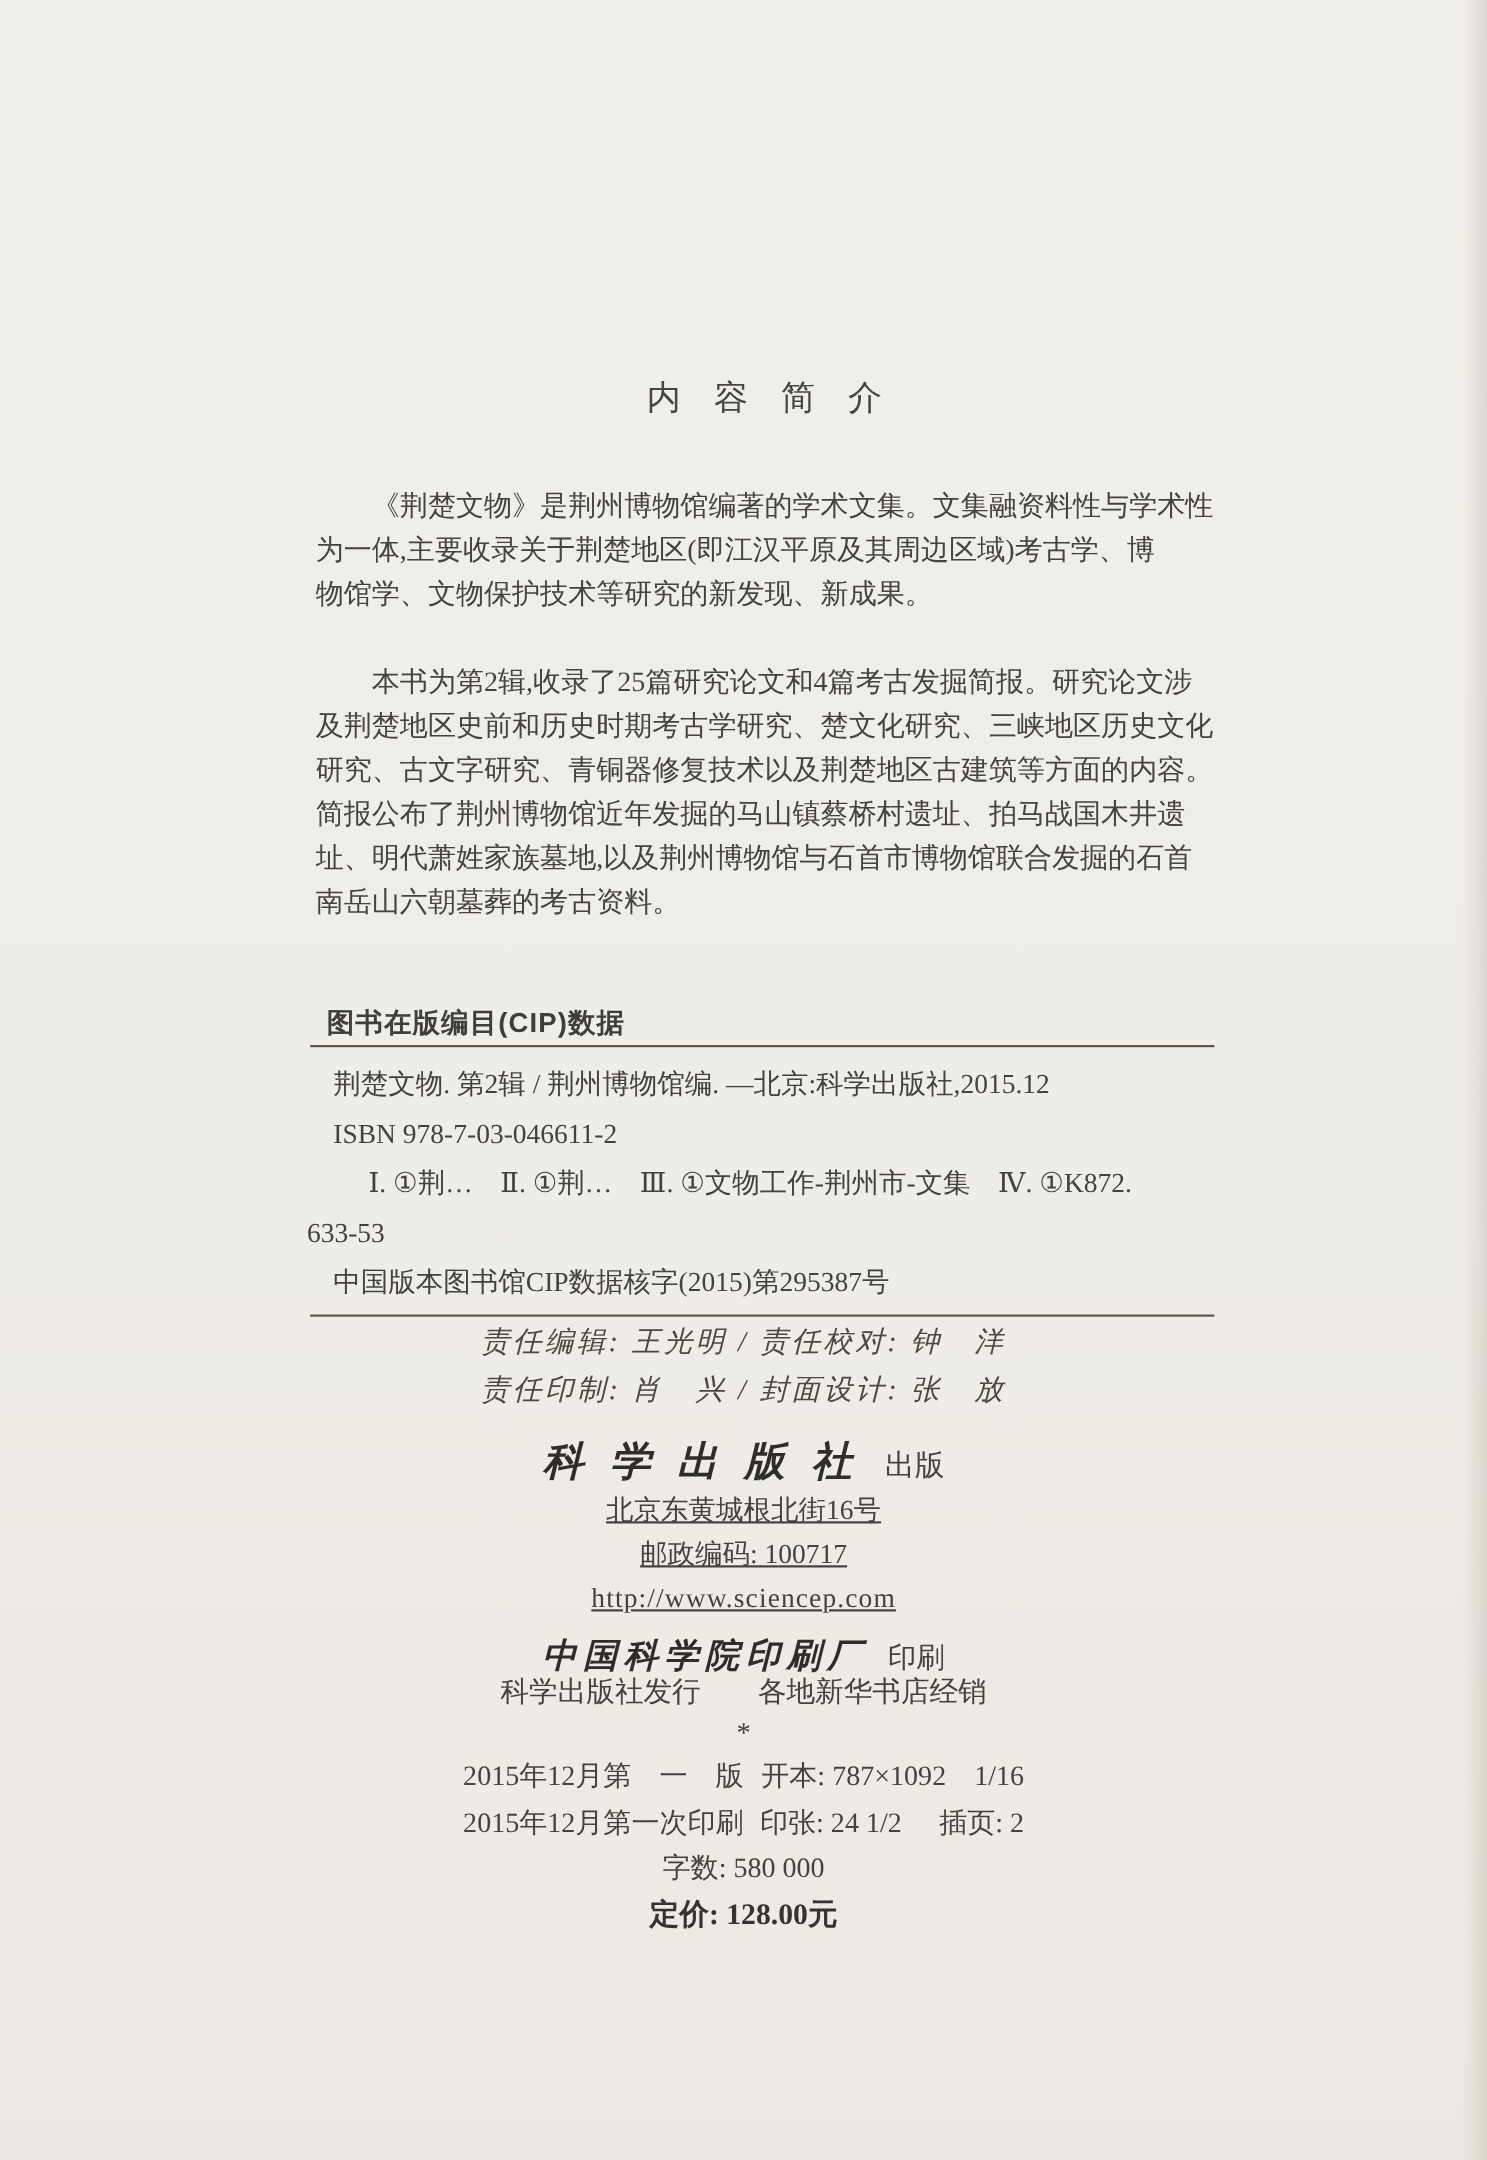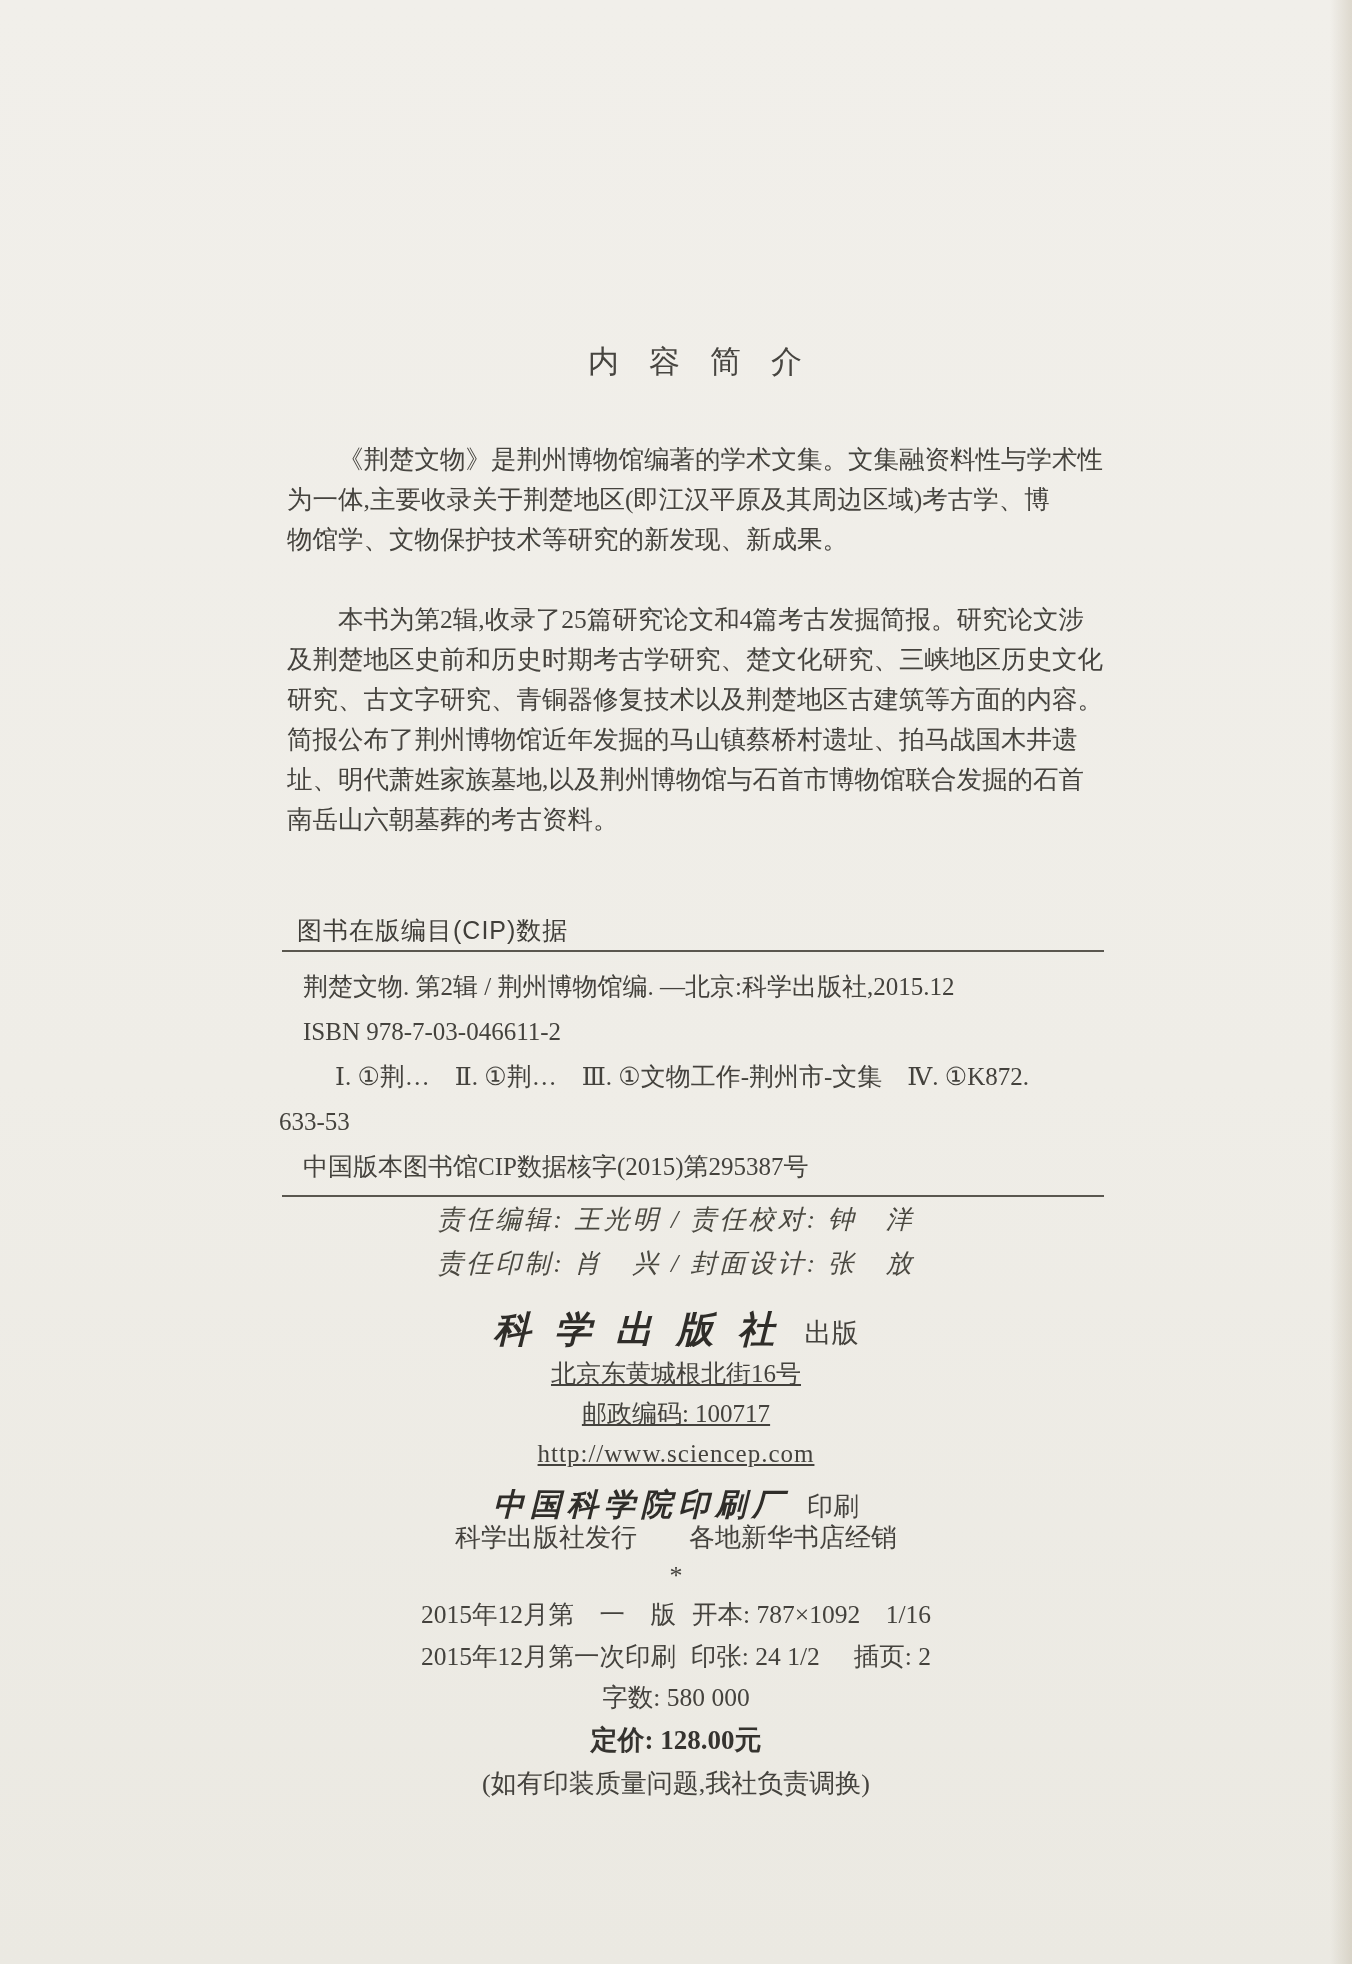--- a/index.html
+++ b/index.html
@@ -30,21 +30,21 @@
     font-size:25.5px;line-height:40px;
     white-space:pre-line;
     color:#45433e;
   }
   .para{margin:0;padding:0;}
   
   .cip{position:absolute;left:287px;top:912px;width:818px;font-size:25px;color:#44423d;}
   .cip-heading{
     height:36px;line-height:36px;padding-left:10px;
     font-family:"Liberation Sans","DejaVu Sans",sans-serif;
-    font-weight:400;font-size:25px;letter-spacing:1px;color:#403e39;
+    font-weight:700;font-size:25px;letter-spacing:1px;color:#403e39;
   }
   .cip-rule{border:none;border-top:2px solid #5a574f;margin:2px 0 0 -5px;width:822px;}
   .cip-line{height:45px;line-height:45px;padding-left:16px;white-space:pre;}
   .cip-line.first{margin-top:12px;}
   .cip-line.class{padding-left:48px;}
   .cip-line.classcont{padding-left:0;margin-left:-8px;}
   .cip-rule.bottom{margin-top:6px;}
   
   .colophon{position:absolute;left:0;top:1198px;width:1352px;text-align:center;color:#44423d;}
   .credit{
@@ -127,16 +127,15 @@
     </div>
     <div class="spec-row">
       <span>2015年12月第一次印刷</span>
       <span class="spec-right">
         <span>印张: 24 1/2</span>
         <span>插页: 2</span>
       </span>
     </div>
     <div class="wordcount">字数: 580 000</div>
     <div class="price-line">定价: 128.00元</div>
-    <div class="notice">(如有印装质量问题,我社负责调换)</div>
   </div>
 
 </div>
 
 </body></html>

